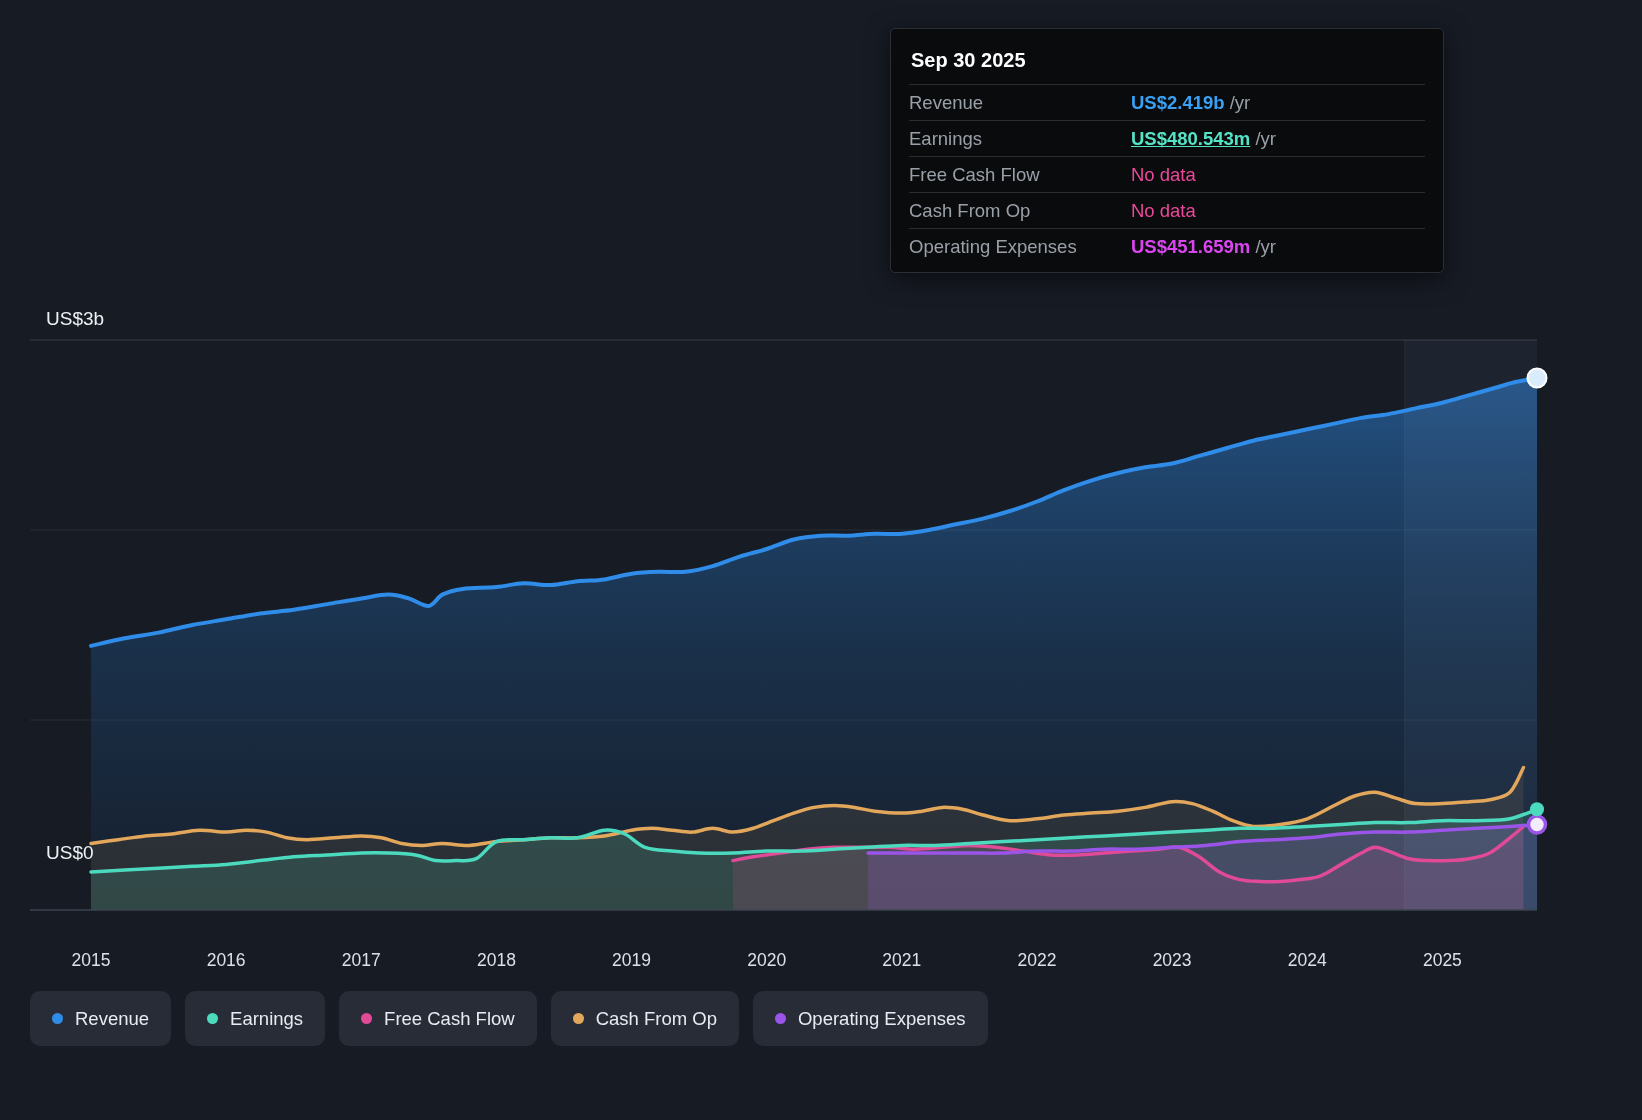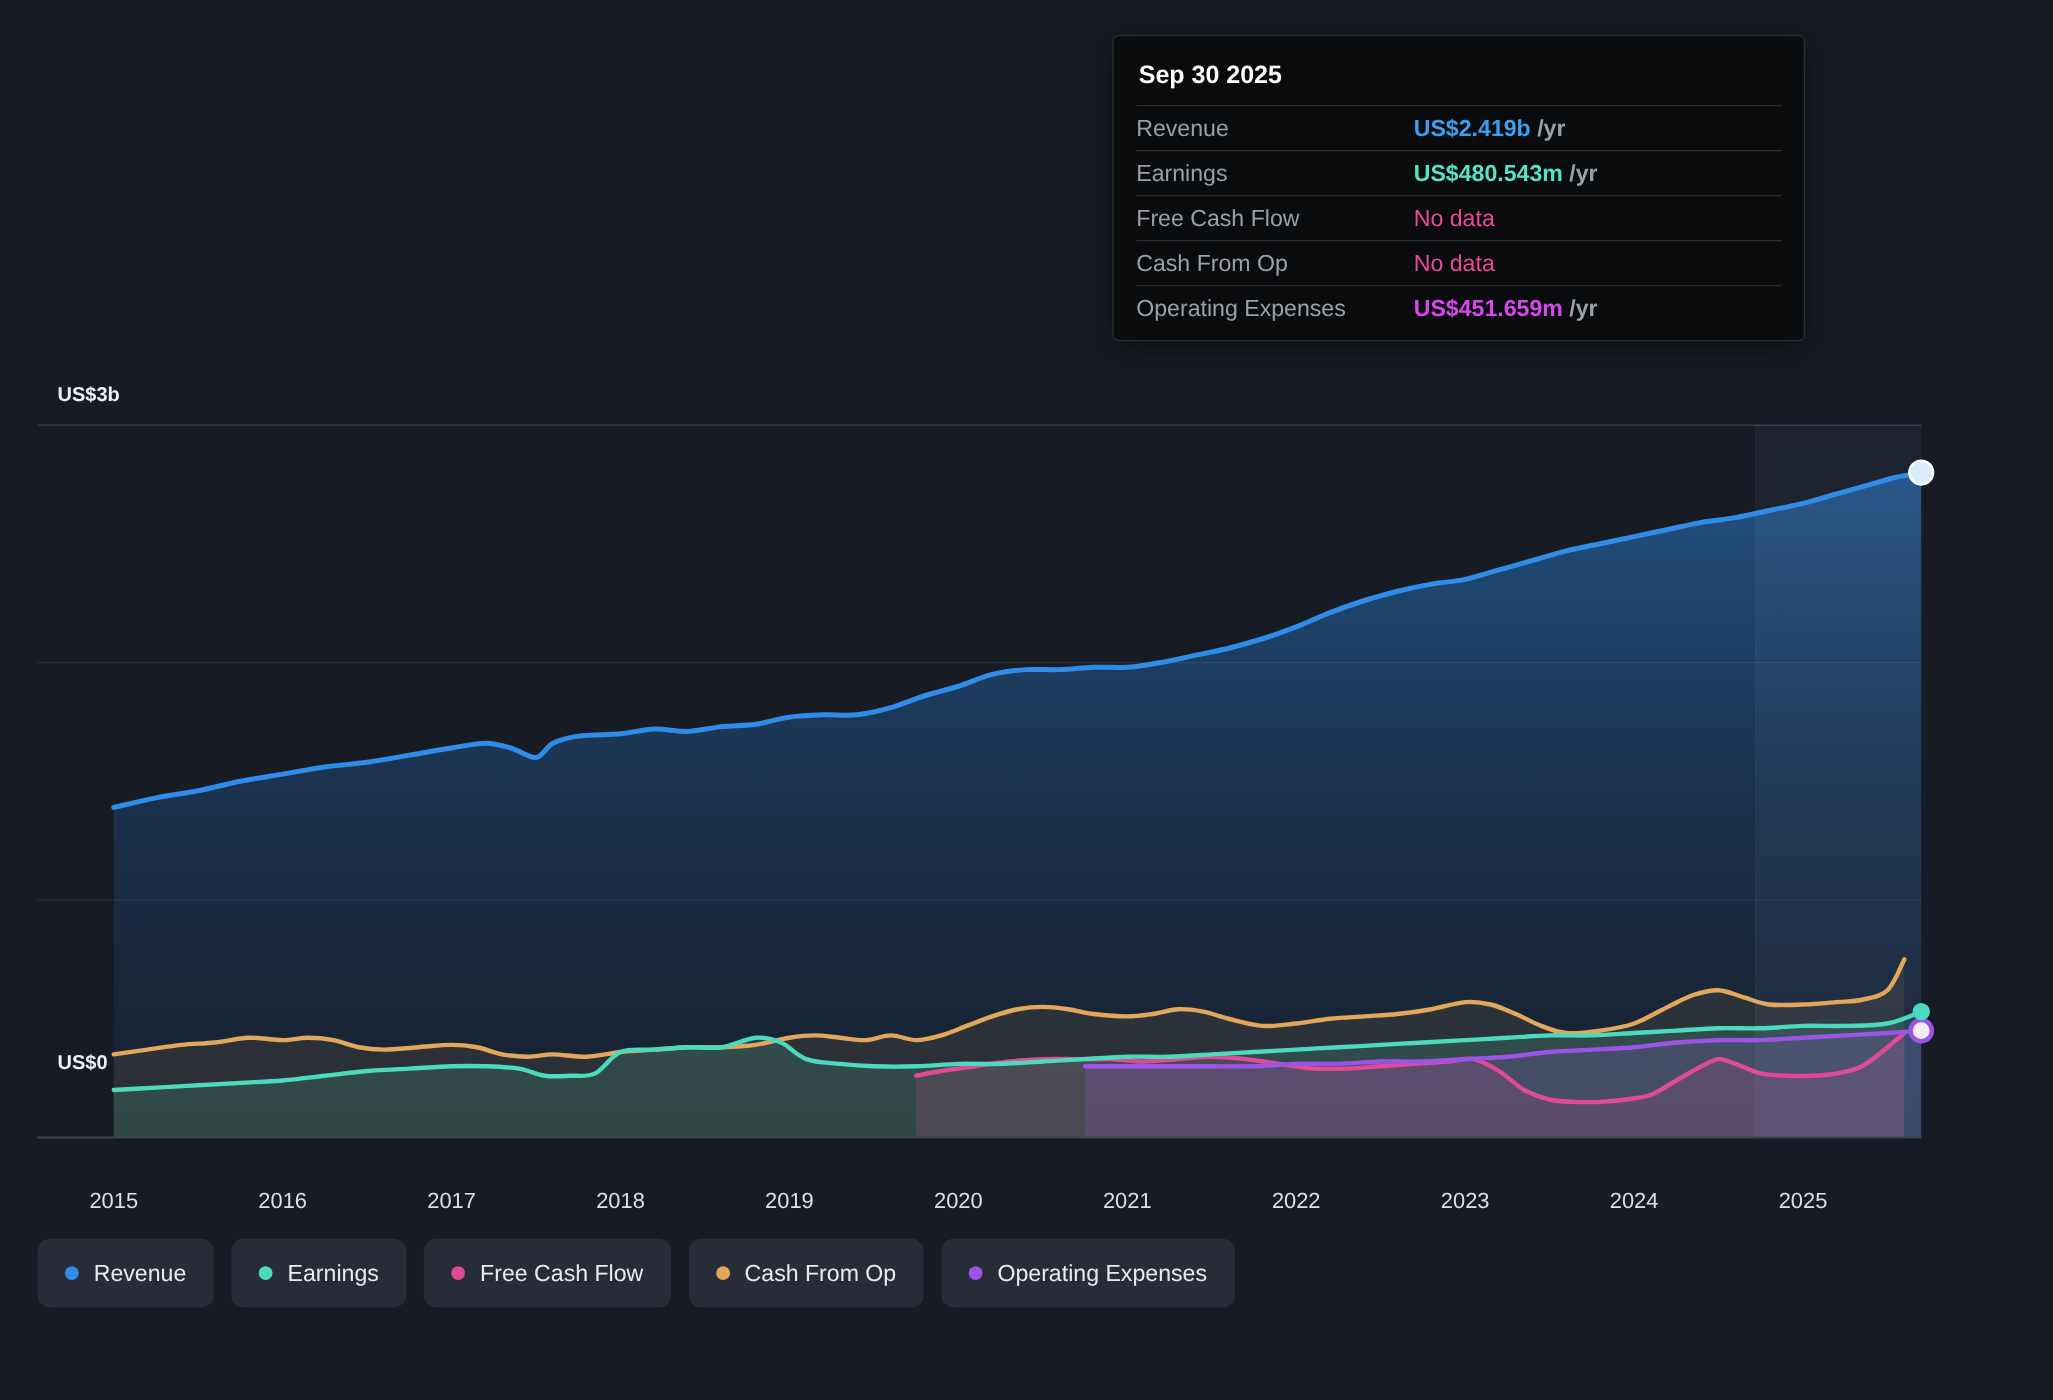--- a/index.html
+++ b/index.html
@@ -3,40 +3,40 @@
 <meta charset="utf-8">
 <style>
   html,body{margin:0;padding:0;}
   body{
     width:1642px;height:1120px;overflow:hidden;position:relative;
     background:#171b24;
     font-family:"Liberation Sans", sans-serif;
   }
   #chart-svg{position:absolute;left:0;top:0;}
   .ylab{
-    position:absolute;left:46px;color:#eef1f4;font-size:16px;font-weight:bold;
+    position:absolute;left:46px;color:#eef1f4;font-size:19px;font-weight:normal;
   }
   
   .tooltip{
     position:absolute;left:890px;top:28px;width:554px;box-sizing:border-box;
     background:#0a0b0d;border:1px solid #2c2e33;border-radius:5px;
     padding:12px 18px 8px 18px;
     box-shadow:0 6px 24px rgba(0,0,0,.55);
   }
   .tt-title{color:#ffffff;font-size:20px;font-weight:bold;padding:8px 0 12px 2px;}
   .tt-row{
     display:flex;align-items:center;border-top:1px solid #2b2d31;
     padding:6px 0;font-size:18.5px;line-height:23px;
   }
   .tt-row.pm{border-top:none;padding-top:0;padding-bottom:9px;}
   .tt-label{width:222px;flex:none;color:#9aa0a8;}
   .tt-value{font-weight:bold;}
-  .tt-suffix{color:#9aa0a8;font-weight:bold;}
+  .tt-suffix{color:#9aa0a8;font-weight:normal;}
   .v-revenue{color:#38a1f5;text-align:center;}
-  .v-earnings{color:#55e3c6;}
+  .v-earnings{color:#55e3c6;text-decoration:underline;}
   .v-plain{color:#ffffff;}
   .v-nodata{color:#ec4899;font-weight:normal;}
   .v-opex{color:#d946ef;}
   
   .legend{position:absolute;left:30px;top:991px;display:flex;gap:14px;}
   .legend-pill{
     display:flex;align-items:center;height:55px;padding:0 22px;
     background:#272c37;border-radius:10px;cursor:pointer;
   }
   .legend-dot{width:11px;height:11px;border-radius:50%;margin-right:12px;flex:none;}

